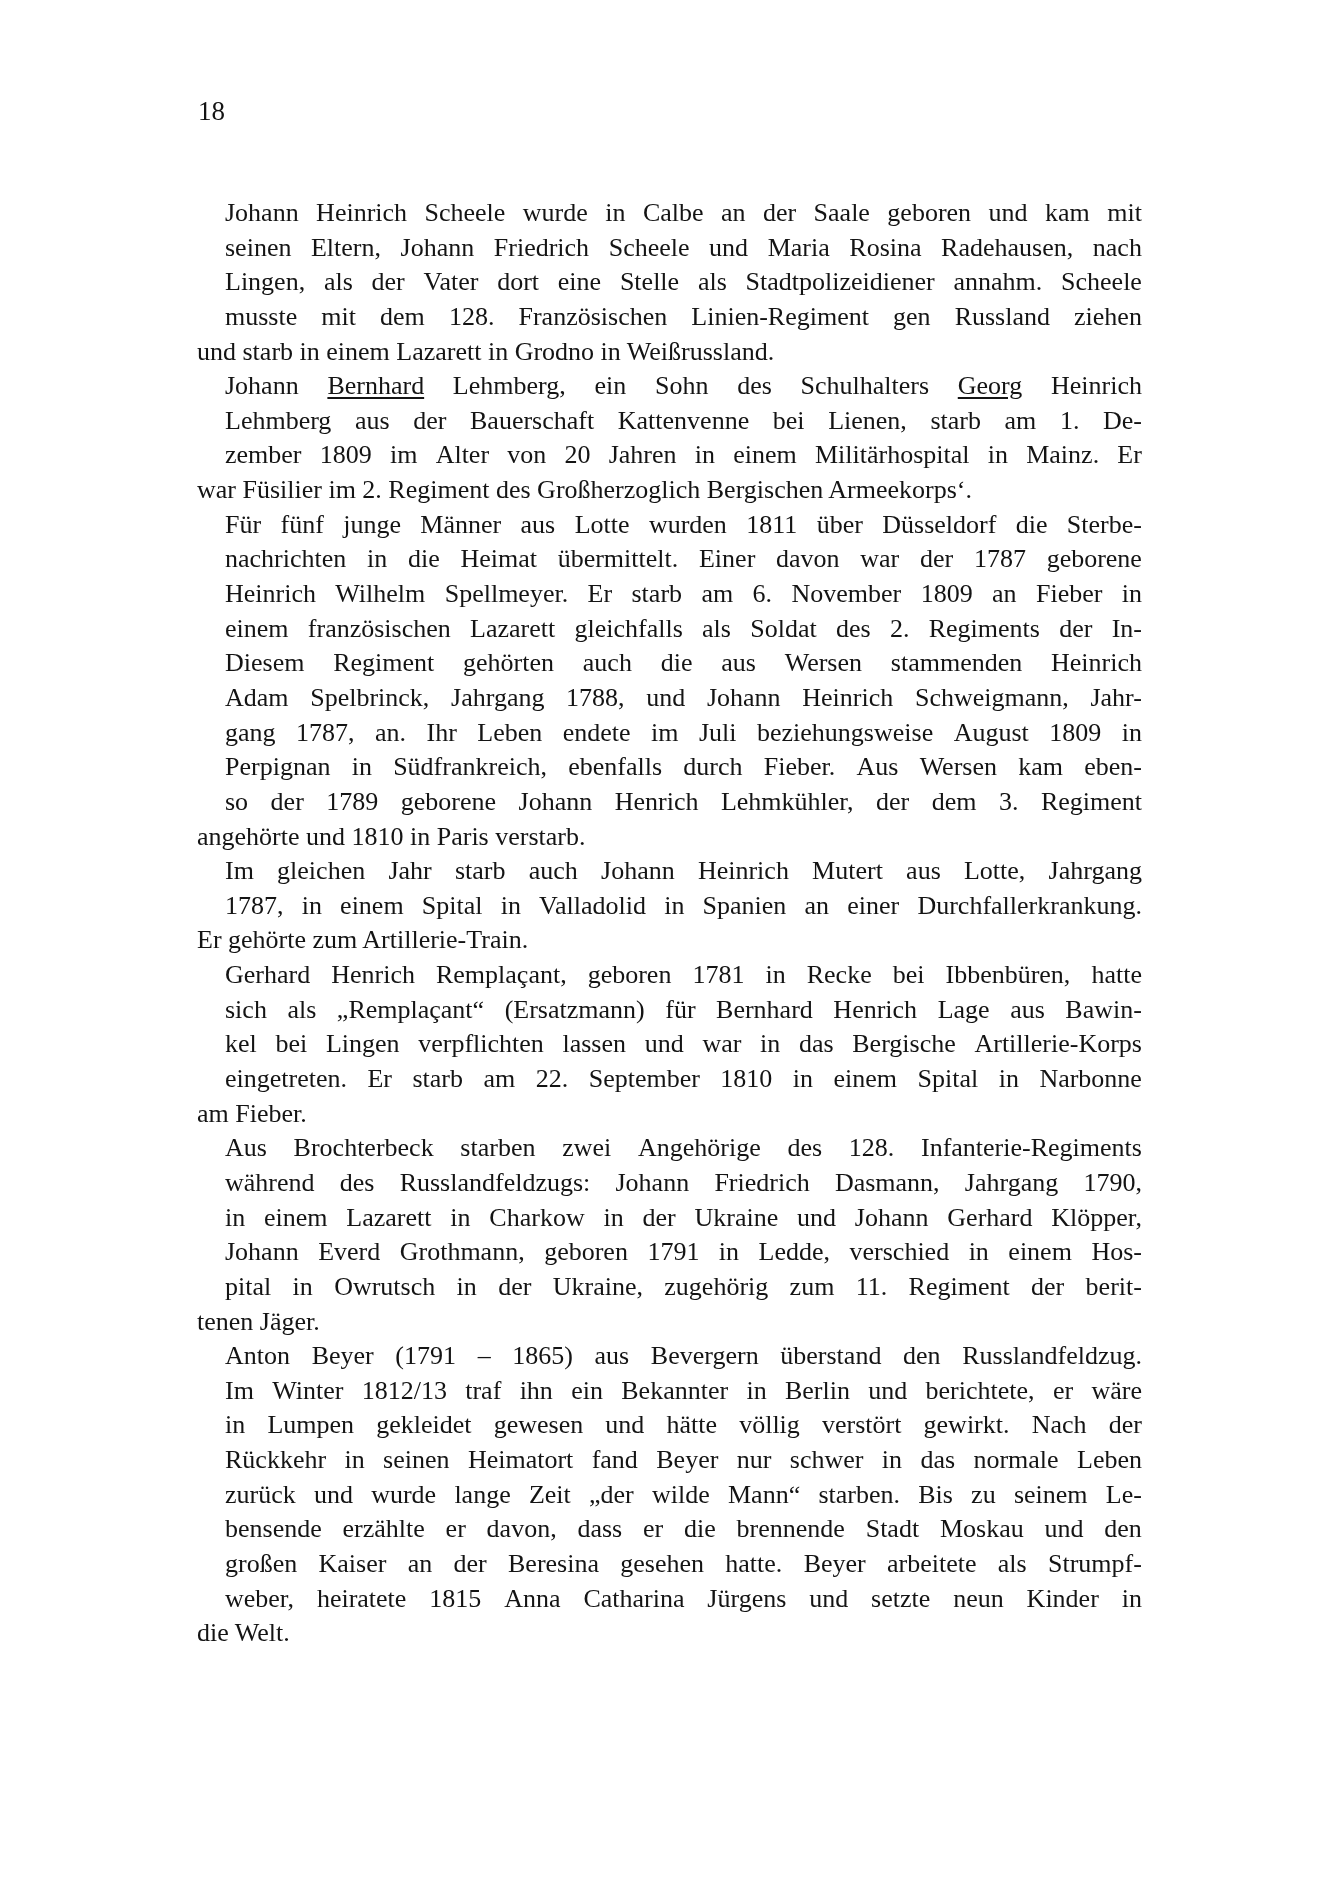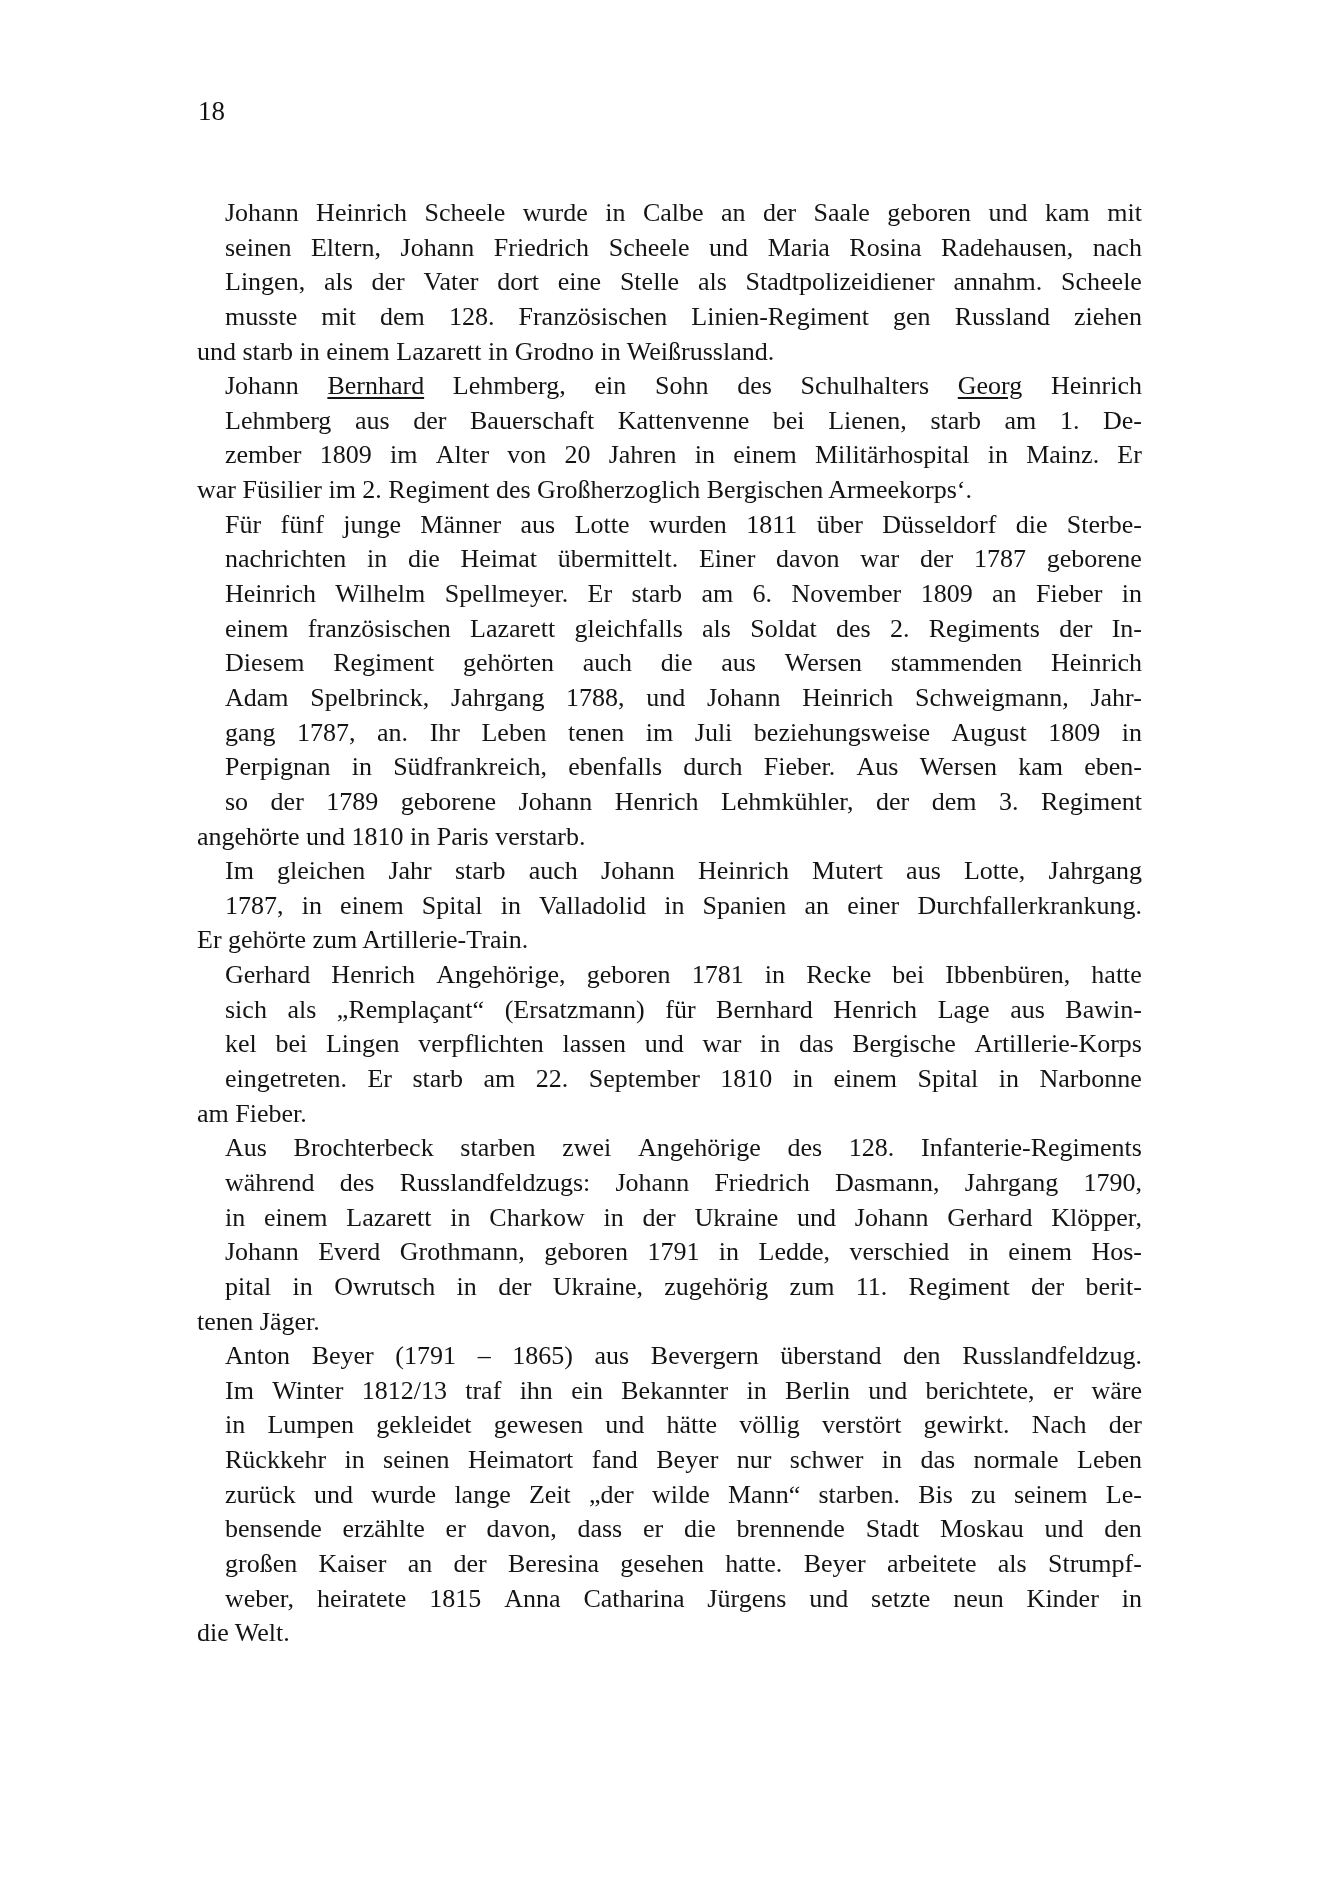--- a/index.html
+++ b/index.html
@@ -225,21 +225,21 @@
           <span>Heinrich</span>
           <span>Schweigmann,</span>
           <span>Jahr-</span>
         </div>
         <div class="line just">
           <span>gang</span>
           <span>1787,</span>
           <span>an.</span>
           <span>Ihr</span>
           <span>Leben</span>
-          <span>tenen</span>
+          <span>endete</span>
           <span>im</span>
           <span>Juli</span>
           <span>beziehungsweise</span>
           <span>August</span>
           <span>1809</span>
           <span>in</span>
         </div>
         <div class="line just">
           <span>Perpignan</span>
           <span>in</span>
@@ -293,21 +293,21 @@
           <span>an</span>
           <span>einer</span>
           <span>Durchfallerkrankung.</span>
         </div>
         <div class="line"><span>Er gehörte zum Artillerie-Train.</span></div>
       </div>
       <div class="para">
         <div class="line just">
           <span>Gerhard</span>
           <span>Henrich</span>
-          <span>Angehörige,</span>
+          <span>Remplaçant,</span>
           <span>geboren</span>
           <span>1781</span>
           <span>in</span>
           <span>Recke</span>
           <span>bei</span>
           <span>Ibbenbüren,</span>
           <span>hatte</span>
         </div>
         <div class="line just">
           <span>sich</span>

